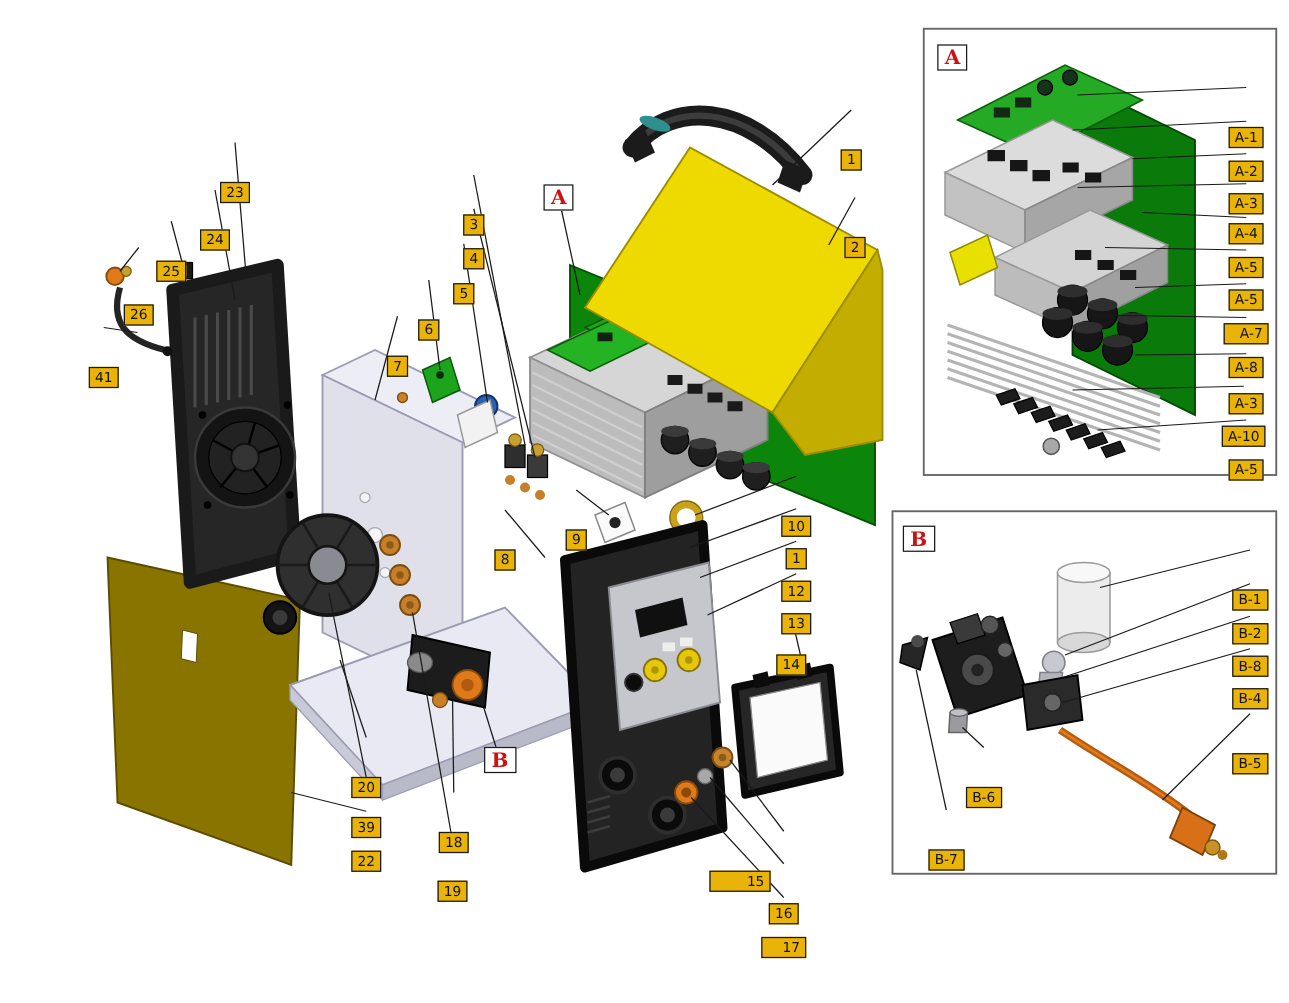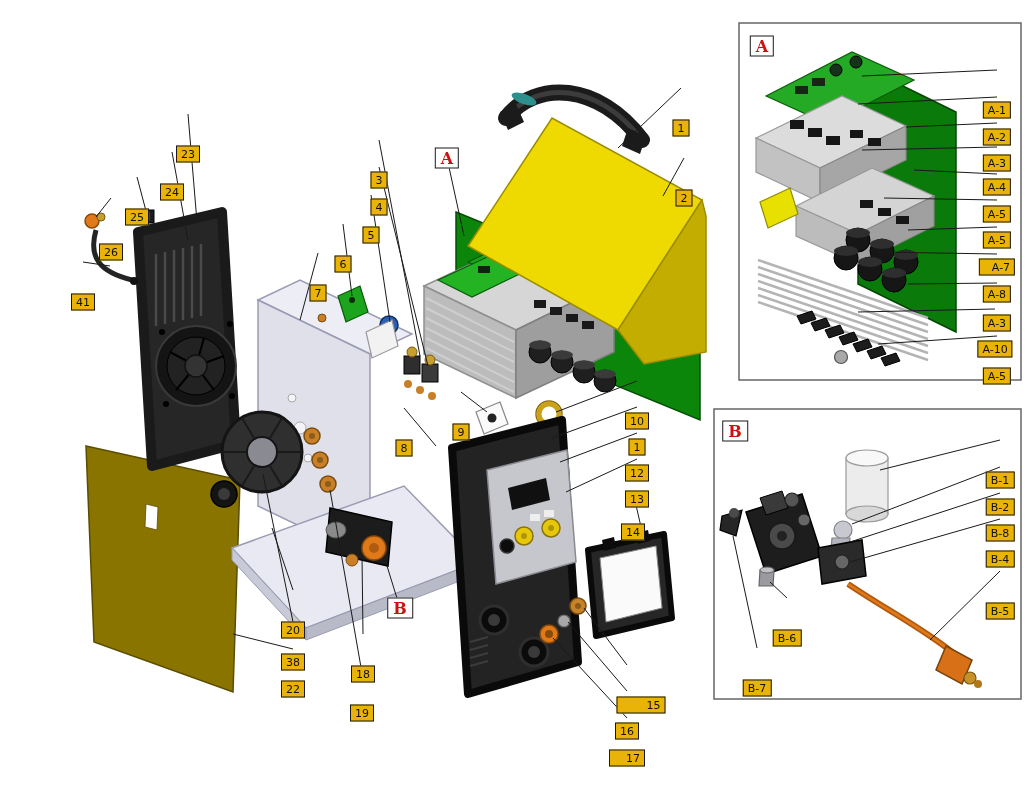--- a/index.html
+++ b/index.html
@@ -437,27 +437,27 @@
       <div class="callout" style="left: 371px; top: 195px;">5</div>
       <div class="callout" style="left: 343px; top: 224px;">6</div>
       <div class="callout" style="left: 318px; top: 253px;">7</div>
       <div class="callout" style="left: 404px; top: 408px;">8</div>
       <div class="callout" style="left: 461px; top: 392px;">9</div>
       <div class="callout" style="left: 637px; top: 381px; text-align: right;">10</div>
       <div class="callout" style="left: 637px; top: 407px;">1</div>
       <div class="callout" style="left: 637px; top: 433px;">12</div>
       <div class="callout" style="left: 637px; top: 459px;">13</div>
       <div class="callout" style="left: 633px; top: 492px;">14</div>
-      <div class="callout" style="left: 641px; top: 665px; padding-left: 29px;">15</div>
+      <div class="callout" style="left: 592px; top: 665px; padding-left: 29px;">15</div>
       <div class="callout" style="left: 627px; top: 691px;">16</div>
       <div class="callout" style="left: 627px; top: 718px; padding-left: 16px;">17</div>
       <div class="callout" style="left: 363px; top: 634px;">18</div>
       <div class="callout" style="left: 362px; top: 673px;">19</div>
       <div class="callout" style="left: 293px; top: 590px;">20</div>
-      <div class="callout" style="left: 293px; top: 622px;">38</div>
+      <div class="callout" style="left: 293px; top: 622px;">39</div>
       <div class="callout" style="left: 293px; top: 649px;">22</div>
       <div class="callout" style="left: 188px; top: 114px;">23</div>
       <div class="callout" style="left: 172px; top: 152px;">24</div>
       <div class="callout" style="left: 137px; top: 177px;">25</div>
       <div class="callout" style="left: 111px; top: 212px;">26</div>
       <div class="callout" style="left: 83px; top: 262px;">41</div>
       <div class="callout" style="left: 997px; top: 70px;">A-1</div>
       <div class="callout" style="left: 997px; top: 97px;">A-2</div>
       <div class="callout" style="left: 997px; top: 123px;">A-3</div>
       <div class="callout" style="left: 997px; top: 147px;">A-4</div>

